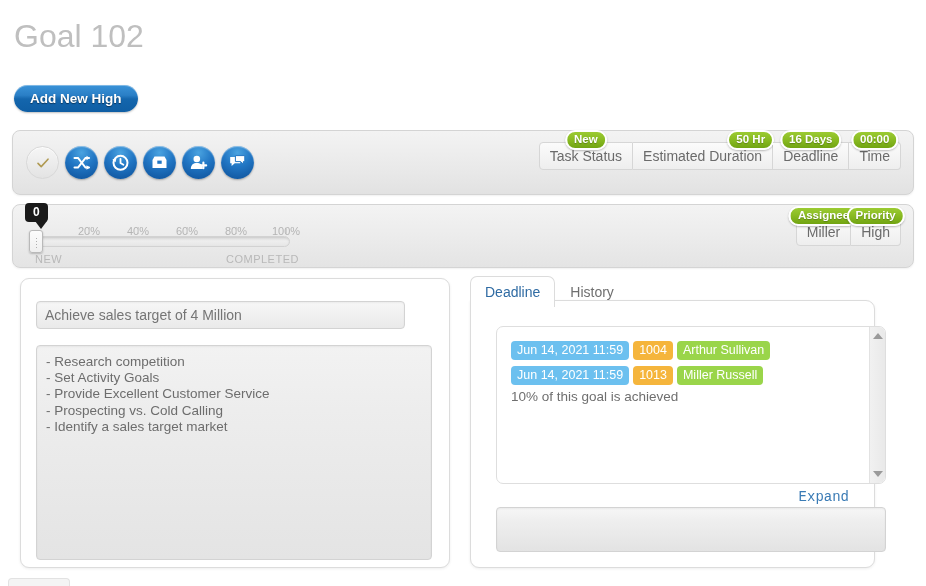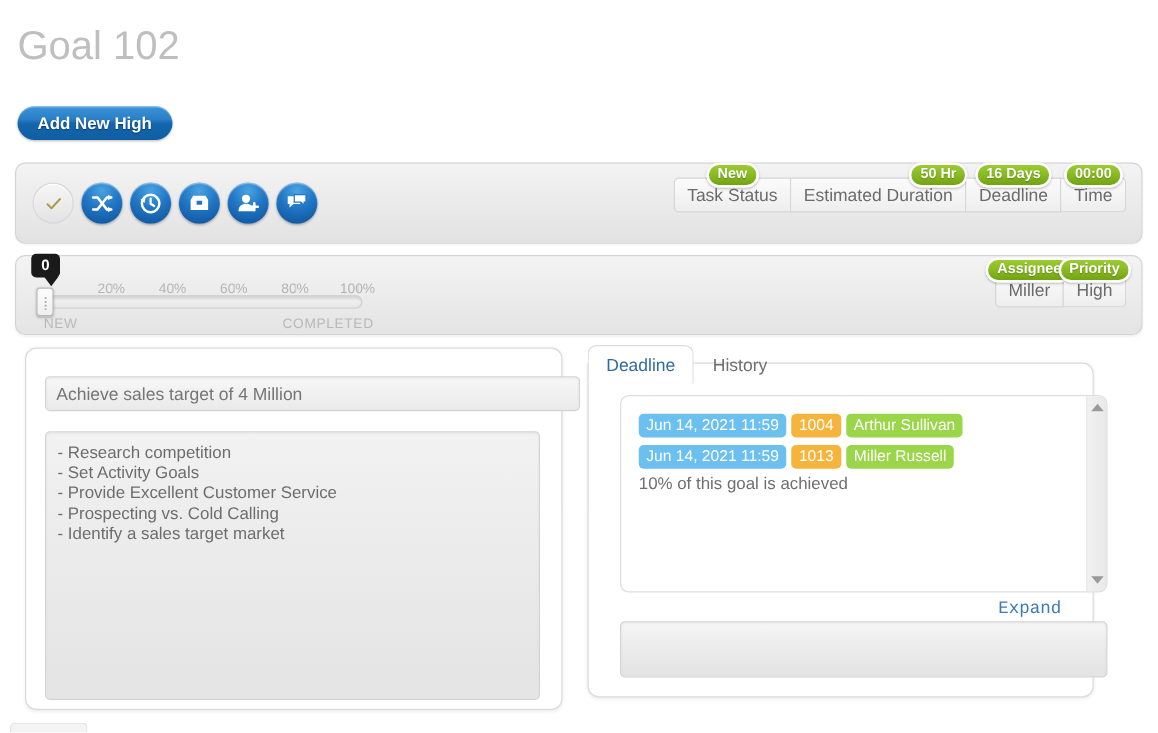--- a/index.html
+++ b/index.html
@@ -157,21 +157,21 @@
   
   .left-card {
     position: absolute; left: 20px; top: 278px;
     width: 430px; height: 290px;
     background: #ffffff;
     border: 1px solid #dcdcdc; border-radius: 9px;
     box-shadow: 0 1px 3px rgba(0,0,0,.07);
   }
   .goal-title-field {
     position: absolute; left: 15px; top: 22px;
-    width: 428px; height: 28px;
+    width: 369px; height: 28px;
     border: 1px solid #d3d3d3; border-radius: 4px;
     background: linear-gradient(to bottom, #f7f7f7 0%, #eaeaea 100%);
     color: #757575; font-size: 14px;
     padding: 0 8px; line-height: 26px;
     font-family: "Liberation Sans", sans-serif;
     box-shadow: inset 0 1px 2px rgba(0,0,0,.05);
     outline: none;
   }
   .goal-desc-field {
     position: absolute; left: 15px; top: 66px;
@@ -181,21 +181,21 @@
     color: #6d6d6d; font-size: 13.5px; line-height: 16.2px;
     padding: 8px 9px;
     font-family: "Liberation Sans", sans-serif;
     resize: none; outline: none;
     box-shadow: inset 0 1px 2px rgba(0,0,0,.05);
     overflow: hidden;
   }
 
   
   .right-card {
-    position: absolute; left: 470px; top: 290px;
+    position: absolute; left: 470px; top: 300px;
     width: 405px; height: 268px;
     background: #ffffff;
     border: 1px solid #dcdcdc; border-radius: 0 9px 9px 9px;
     box-shadow: 0 1px 3px rgba(0,0,0,.07);
   }
   .tabs {
     position: absolute; left: 470px; top: 276px;
     display: flex; align-items: flex-end; z-index: 3;
   }
   .tab {

